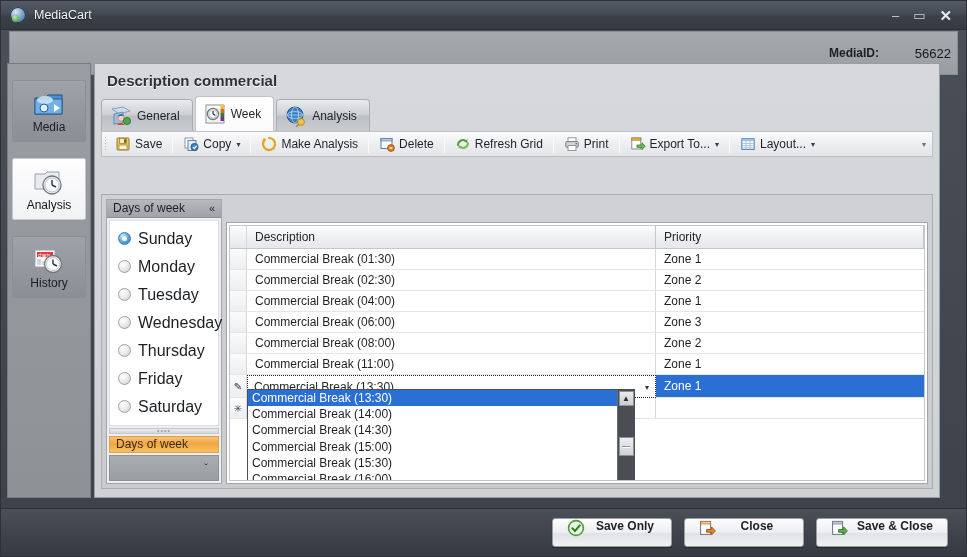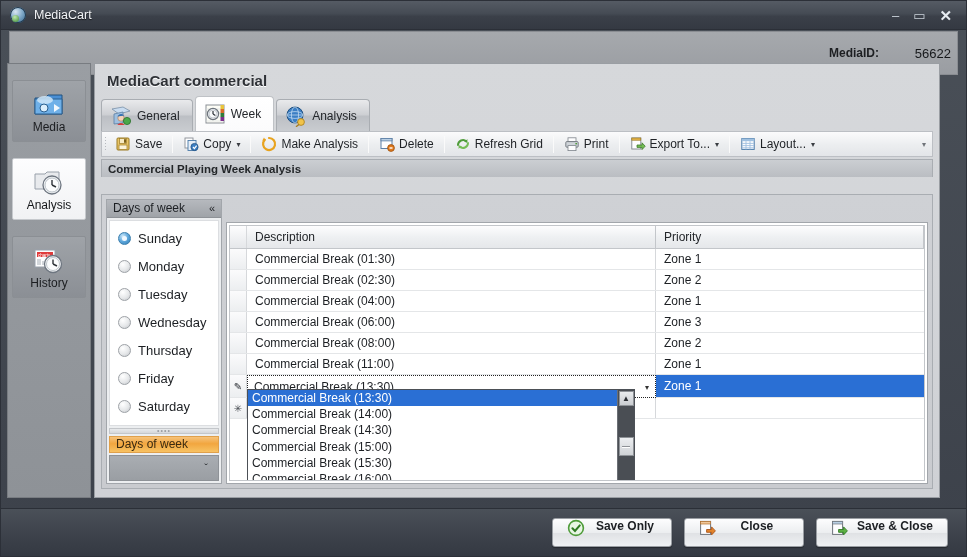--- a/index.html
+++ b/index.html
@@ -166,21 +166,21 @@
     border: 1px solid #9ea2a7; position: relative;
   }
   .radio.checked {
     background: radial-gradient(circle at 35% 30%, #cfe9fa 0%, #5fa8dc 48%, #2f7cb4 100%);
     border-color: #3c7fae;
   }
   .radio.checked:after {
     content: ""; position: absolute; left: 3px; top: 3px; width: 5px; height: 5px;
     border-radius: 50%; background: #f0f8ff;
   }
-  .radio-label { font-size: 13px; color: #1c1f23; }
+  .radio-label { font-size: 16px; color: #1c1f23; }
 
   #dock-splitter { height: 7px; margin: 0 2px; background: linear-gradient(to bottom,#e8eaec,#d5d7da);
     border: 1px solid #c3c6ca; display: flex; align-items: center; justify-content: center; }
   #dock-splitter span { letter-spacing: 1px; font-size: 7px; color: #9b9ea3; line-height: 4px; }
 
   #dock-tab {
     margin: 2px; height: 22px; display: flex; align-items: center; padding-left: 6px;
     background: linear-gradient(to bottom, #f6c27a 0%, #f2a63f 45%, #f7c263 100%);
     border: 1px solid #e0a04a; color: #3a2a10; font-size: 12px; cursor: default;
   }
@@ -319,21 +319,21 @@
           <line x1="21" y1="19" x2="21" y2="14.5" stroke="#2e3338" stroke-width="1.4"></line>
           <line x1="21" y1="19" x2="25" y2="21" stroke="#2e3338" stroke-width="1.4"></line>
         </svg>
       </div>
       <div class="navlabel">History</div>
     </div>
   </div>
 
   <div id="content">
 
-    <div id="content-title">MediaCart commercial</div>
+    <div id="content-title">Description commercial</div>
 
     <div id="tabstrip">
 
       <div class="tab">
         <div class="tabicon">
           <svg width="22" height="22" viewBox="0 0 22 22">
             <path d="M2 4 L13 2 L20 6 L9 9 Z" fill="#c9dcf0" stroke="#7a90a8" stroke-width=".8"></path>
             <path d="M4 9 L13 7 L13 18 L4 19 Z" fill="#9fc0e0" stroke="#5c7fa3" stroke-width=".8"></path>
             <circle cx="11" cy="13" r="3.2" fill="#f2d2b8" stroke="#a9805f" stroke-width=".7"></circle>
             <path d="M7.2 20 q3.8 -4.2 7.6 0 z" fill="#d83b3b"></path>
@@ -490,21 +490,20 @@
             </g>
           </svg>
         </span>
         <span>Layout...</span>
         <span class="caret">▾</span>
       </div>
 
       <div id="toolbar-overflow">▾</div>
     </div>
 
-    <div id="group-caption">Commercial Playing Week Analysis</div>
 
     <div id="workarea">
 
       <div id="dockpanel">
         <div id="dock-header">
           <span>Days of week</span>
           <span id="dock-collapse">«</span>
         </div>
         <div id="dock-body">
           <div class="radio-row">

